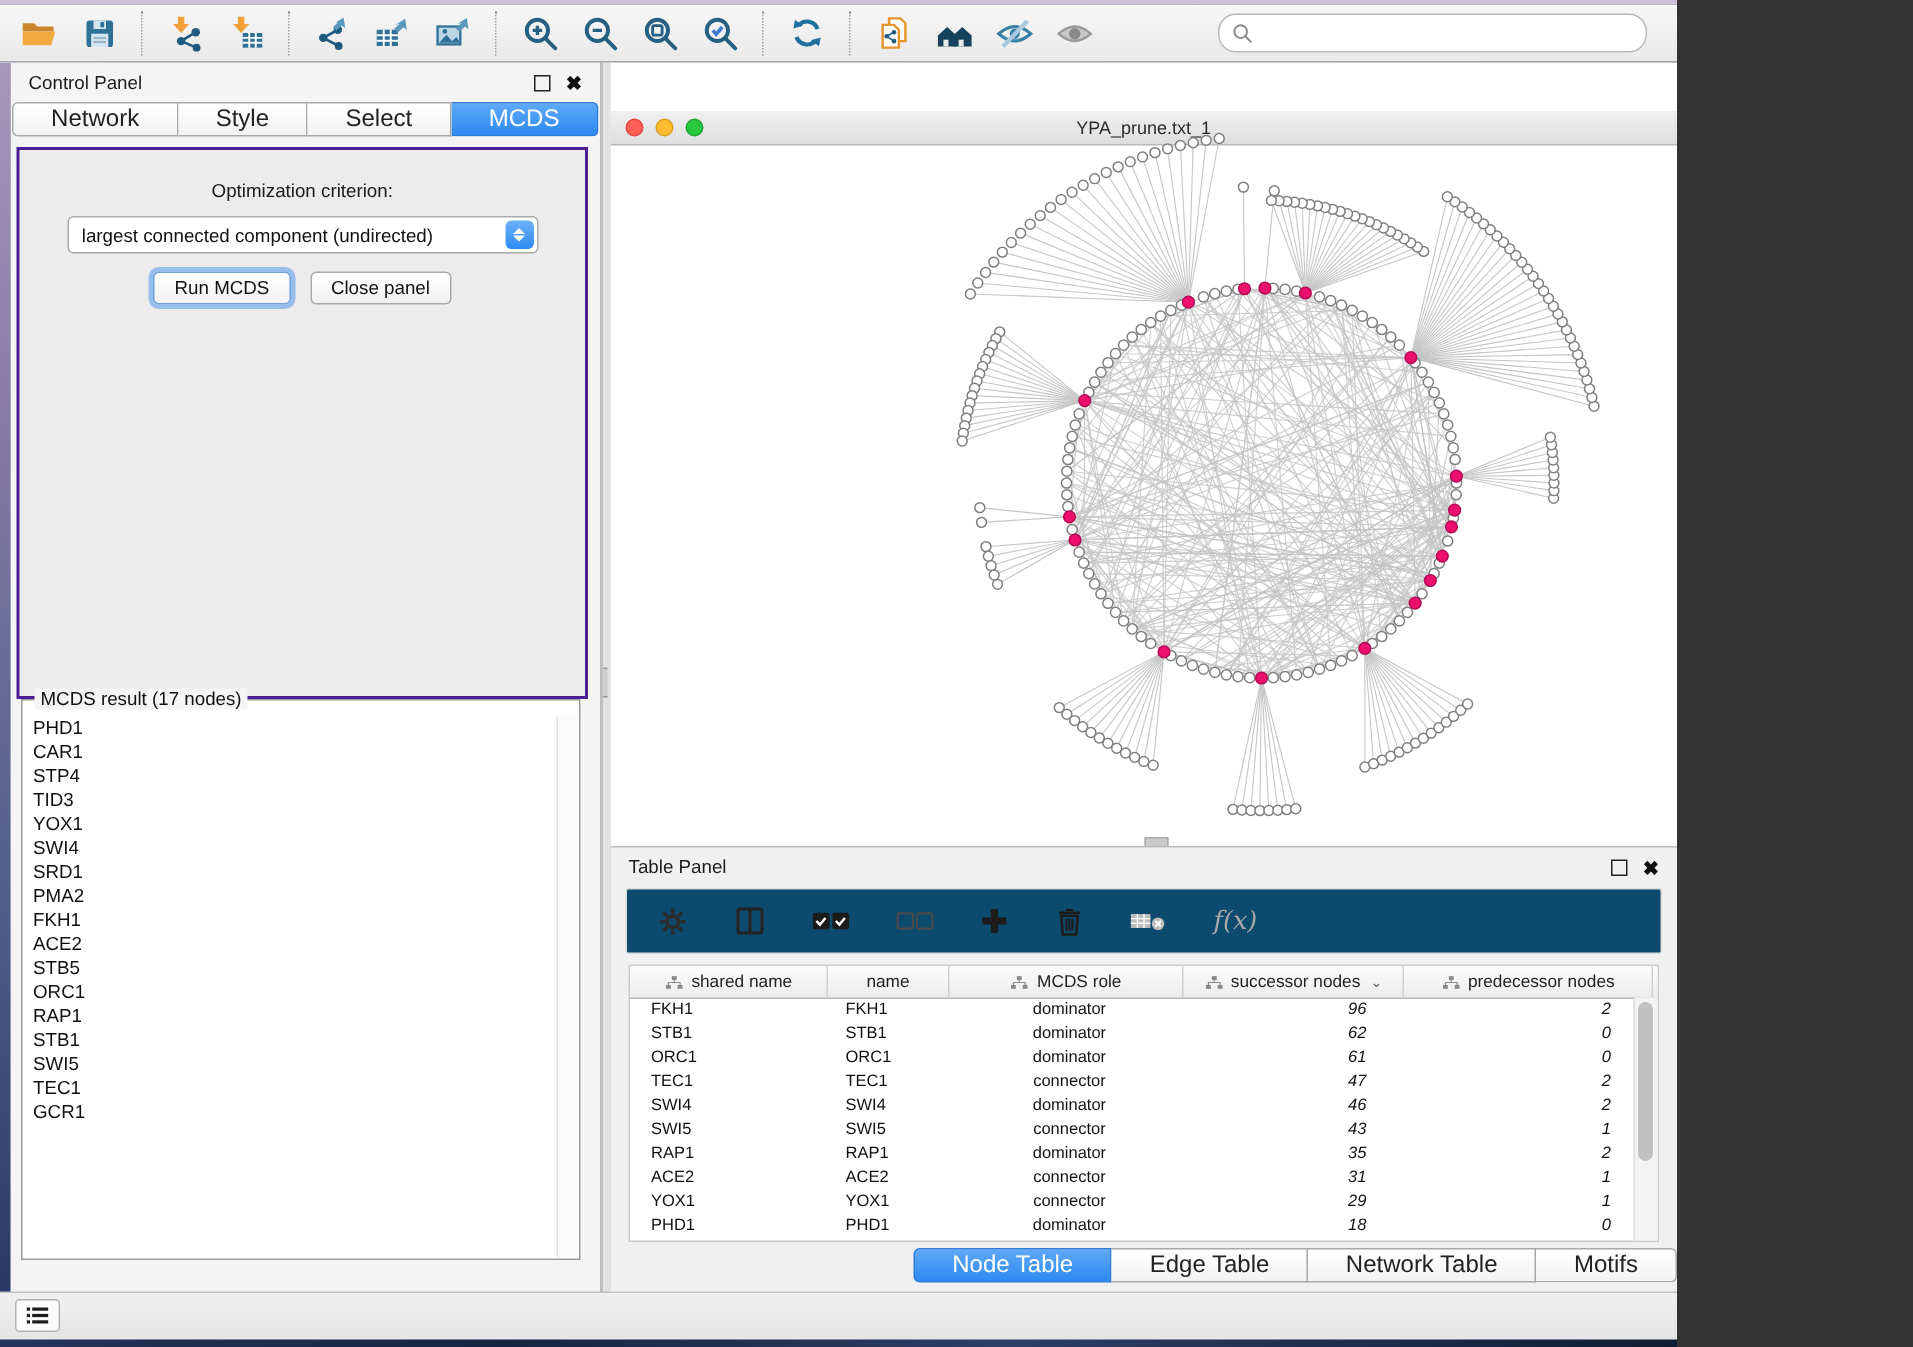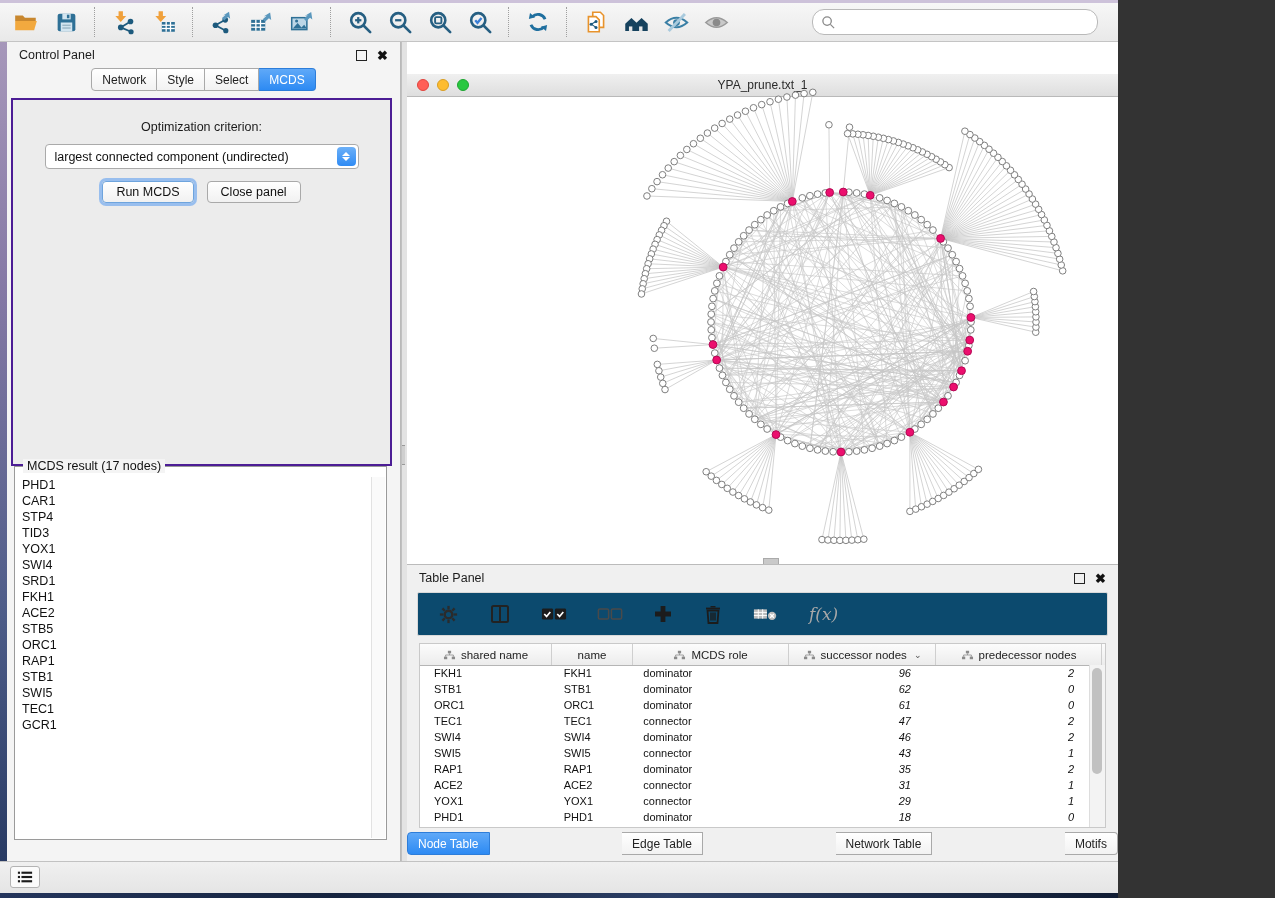--- a/index.html
+++ b/index.html
@@ -22,21 +22,21 @@
   #left-strip{position:absolute;top:42px;left:0;width:7px;bottom:36px;
     background:linear-gradient(#a697ba,#8579a5 30%,#4d5c88 70%,#283a63);}
   
   #control-panel{position:absolute;top:42px;left:7px;width:393px;bottom:36px;
     background:#f4f4f4;border-right:1px solid #b9b9b9;}
   .panel-title-row{height:26px;display:flex;align-items:center;padding:0 12px;font-size:12.5px;color:#1c1c1c;}
   .panel-win-icons{margin-left:auto;display:flex;align-items:center;gap:10px;}
   .float-ic{width:9px;height:9px;border:1.5px solid #222;display:inline-block;}
   .close-ic{font-size:13px;font-weight:bold;color:#111;line-height:1;}
   .seg-row{display:flex;justify-content:center;}
-  .seg{height:21px;font-size:12px;padding:0 10px;display:flex;align-items:center;
+  .seg{height:21px;font-size:16px;padding:0 25px;display:flex;align-items:center;
     background:linear-gradient(#fff,#f2f2f2);border:1px solid #a9a9a9;border-left:none;color:#222;}
   .seg:first-child{border-left:1px solid #a9a9a9;border-radius:4px 0 0 4px;}
   .seg:last-child{border-radius:0 4px 4px 0;}
   .seg.active{background:linear-gradient(#5fa9f8,#2d8af3);color:#fff;border-color:#2d7dd9;}
   #cp-gray{position:absolute;top:56px;left:4px;right:8px;height:364px;background:#ececec;
     border:2px solid #4c1d95;}
   #opt-label{text-align:center;margin-top:20px;font-size:12.5px;color:#1a1a1a;}
   #opt-select{width:312px;height:23px;margin:10px auto 0;background:#fff;border:1px solid #aaa;
     border-radius:4px;display:flex;align-items:center;position:relative;}
   #opt-select .sel-text{flex:1;font-size:12.5px;padding-left:9px;color:#111;white-space:nowrap;}
@@ -90,26 +90,26 @@
   .hcell{display:flex;align-items:center;justify-content:center;gap:5px;border-right:1px solid #cfcfcf;
     box-sizing:border-box;}
   .hfill{flex:1;border-right:none;}
   .c0{width:132px;}.c1{width:81px;}.c2{width:156px;}.c3{width:147px;}.c4{width:166px;}
   .sort-chev{font-size:9px;color:#555;margin-left:2px;}
   #nt-body{position:absolute;top:21px;left:0;right:15px;bottom:0;overflow:hidden;}
   .trow{display:flex;height:16px;line-height:16px;font-size:11px;color:#111;}
   .tcell{box-sizing:border-box;white-space:nowrap;overflow:hidden;}
   .tcell.c0{padding-left:14px;}
   .tcell.c1{padding-left:14px;}
-  .tcell.c2{padding-left:14px;}
+  .tcell.c2{padding-left:14px;text-align:center;}
   .tcell.c3,.tcell.c4{text-align:right;padding-right:16px;font-style:italic;}
   #nt-scroll{position:absolute;top:21px;right:0;bottom:0;width:15px;background:#f3f3f3;
     border-left:1px solid #ddd;}
   #nt-thumb{position:absolute;top:3px;left:2px;width:10px;height:106px;background:#c1c1c1;border-radius:5px;}
-  #table-tabs{position:absolute;bottom:7px;left:0;right:0;display:flex;justify-content:space-between;}
+  #table-tabs{position:absolute;bottom:7px;left:0;right:0;display:flex;justify-content:flex-end;}
   
   #status-bar{position:absolute;left:0;right:0;bottom:5px;height:31px;
     background:linear-gradient(#f0f0f0,#e5e5e5);border-top:1px solid #c2c2c2;}
   #list-btn{position:absolute;left:10px;top:4px;width:30px;height:22px;background:#fbfbfb;
     border:1px solid #b3b3b3;border-radius:3px;display:flex;align-items:center;justify-content:center;}
   #memory-btn{position:absolute;right:12px;top:3px;height:24px;padding:0 10px;border:1px solid #b3b3b3;
     border-radius:4px;background:linear-gradient(#fdfdfd,#ededed);display:flex;align-items:center;gap:6px;
     font-size:12px;color:#111;margin-top:48px;}
   #memory-dot{width:10px;height:10px;border-radius:50%;background:#18a62c;border:1px solid #128522;box-sizing:border-box;}
 </style>
@@ -326,20 +326,21 @@
     <div id="mcds-group">
       <span id="mcds-legend">MCDS result (17 nodes)</span>
       <div id="mcds-list">
           <div class="mcds-item">PHD1</div>
           <div class="mcds-item">CAR1</div>
           <div class="mcds-item">STP4</div>
           <div class="mcds-item">TID3</div>
           <div class="mcds-item">YOX1</div>
           <div class="mcds-item">SWI4</div>
           <div class="mcds-item">SRD1</div>
+          <div class="mcds-item">PMA2</div>
           <div class="mcds-item">FKH1</div>
           <div class="mcds-item">ACE2</div>
           <div class="mcds-item">STB5</div>
           <div class="mcds-item">ORC1</div>
           <div class="mcds-item">RAP1</div>
           <div class="mcds-item">STB1</div>
           <div class="mcds-item">SWI5</div>
           <div class="mcds-item">TEC1</div>
           <div class="mcds-item">GCR1</div>
         </div>

